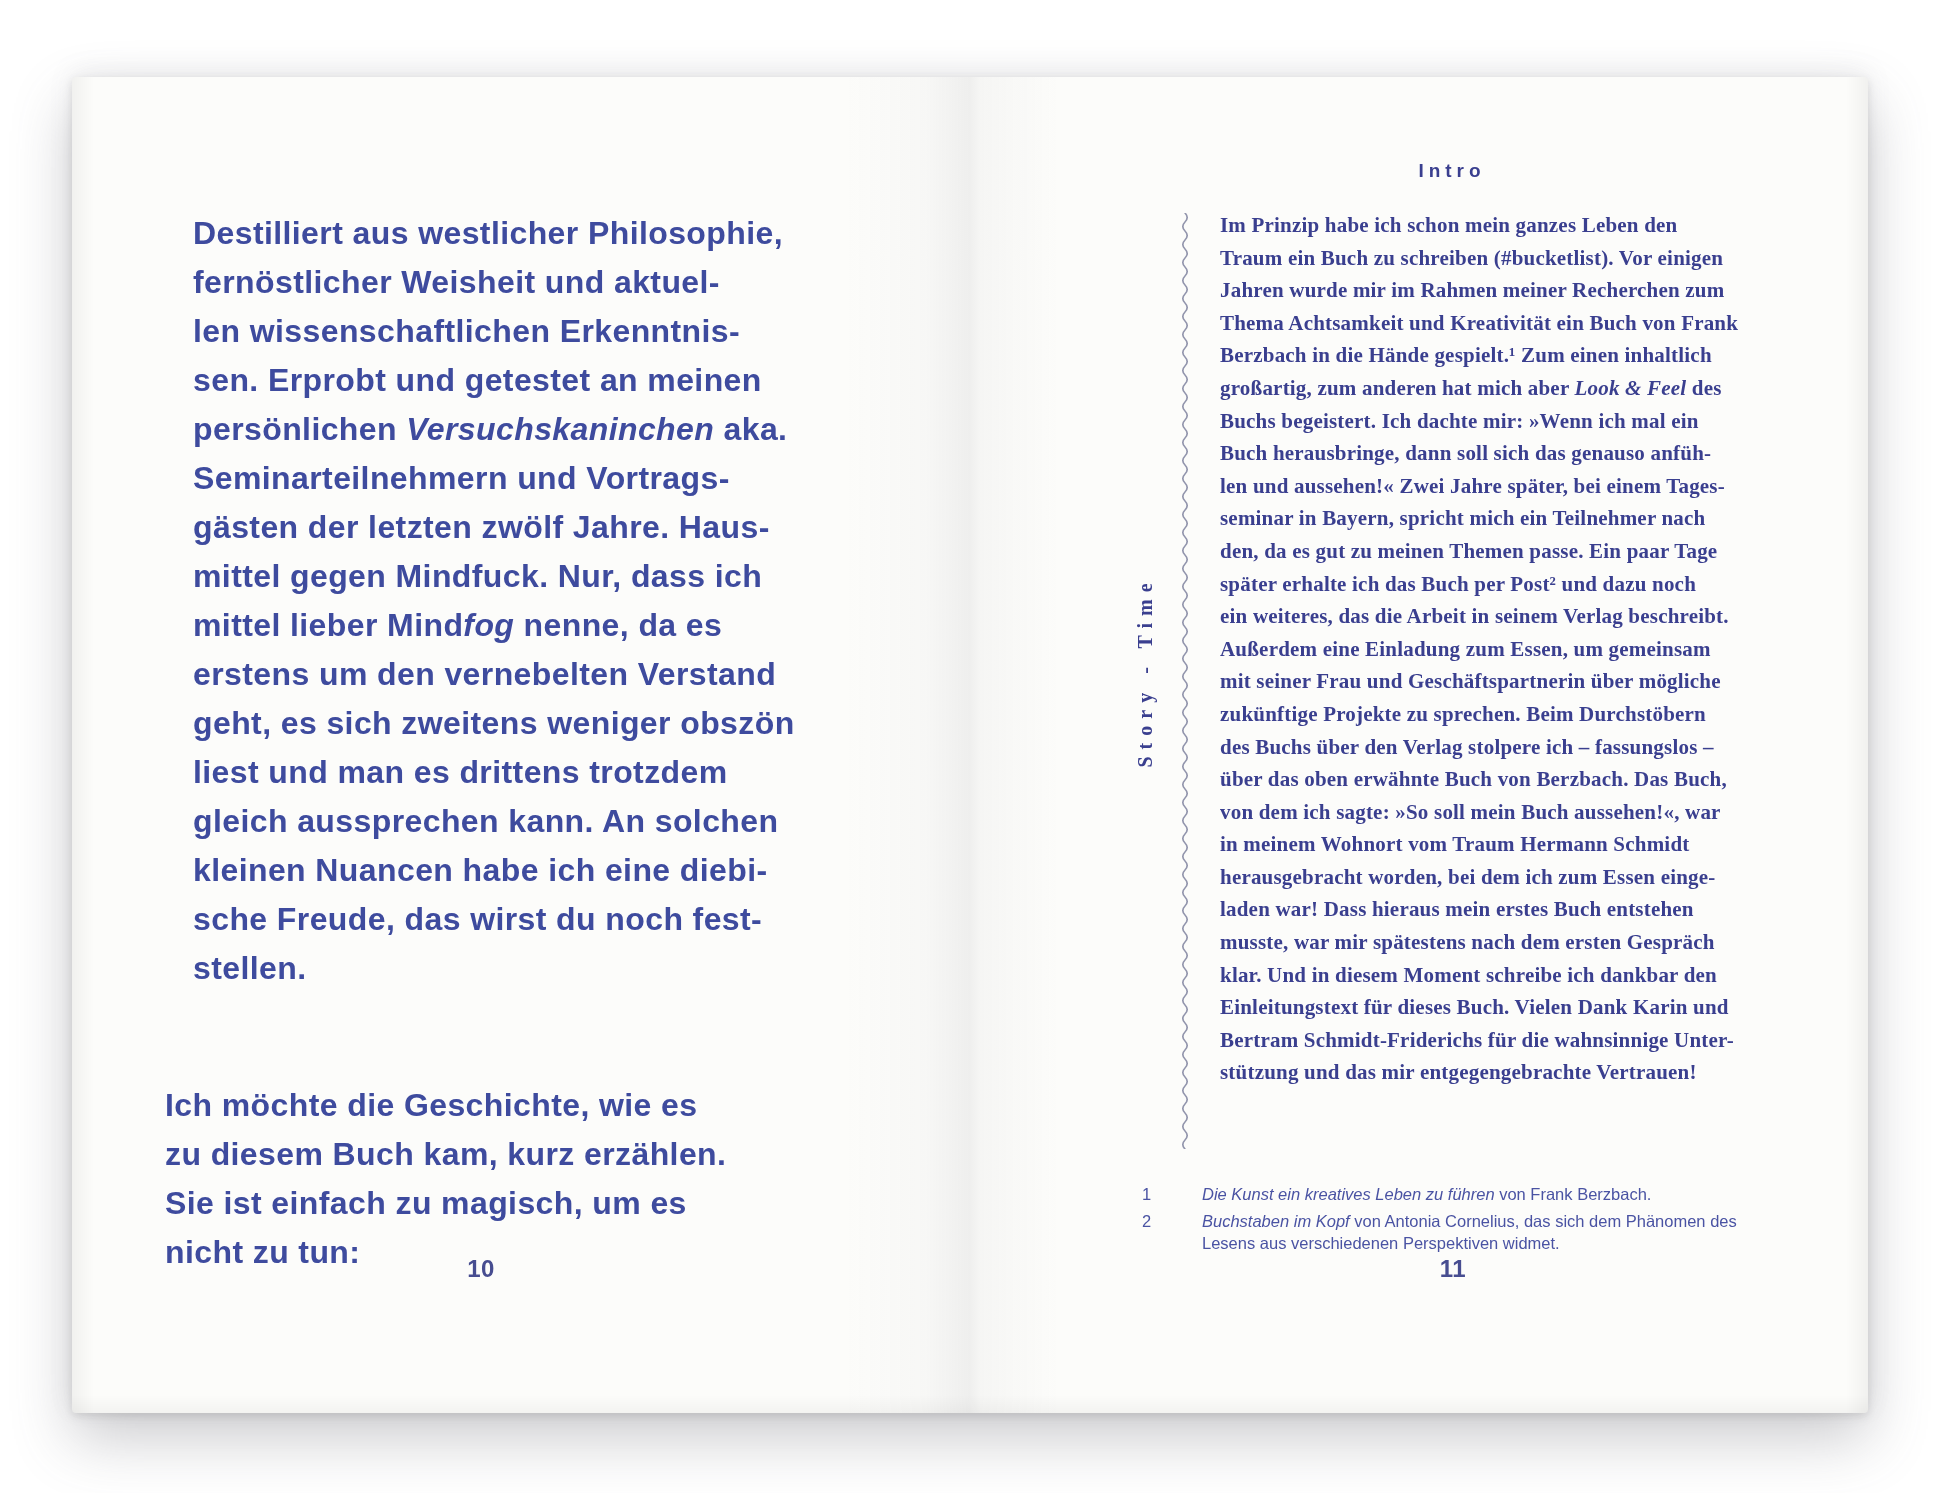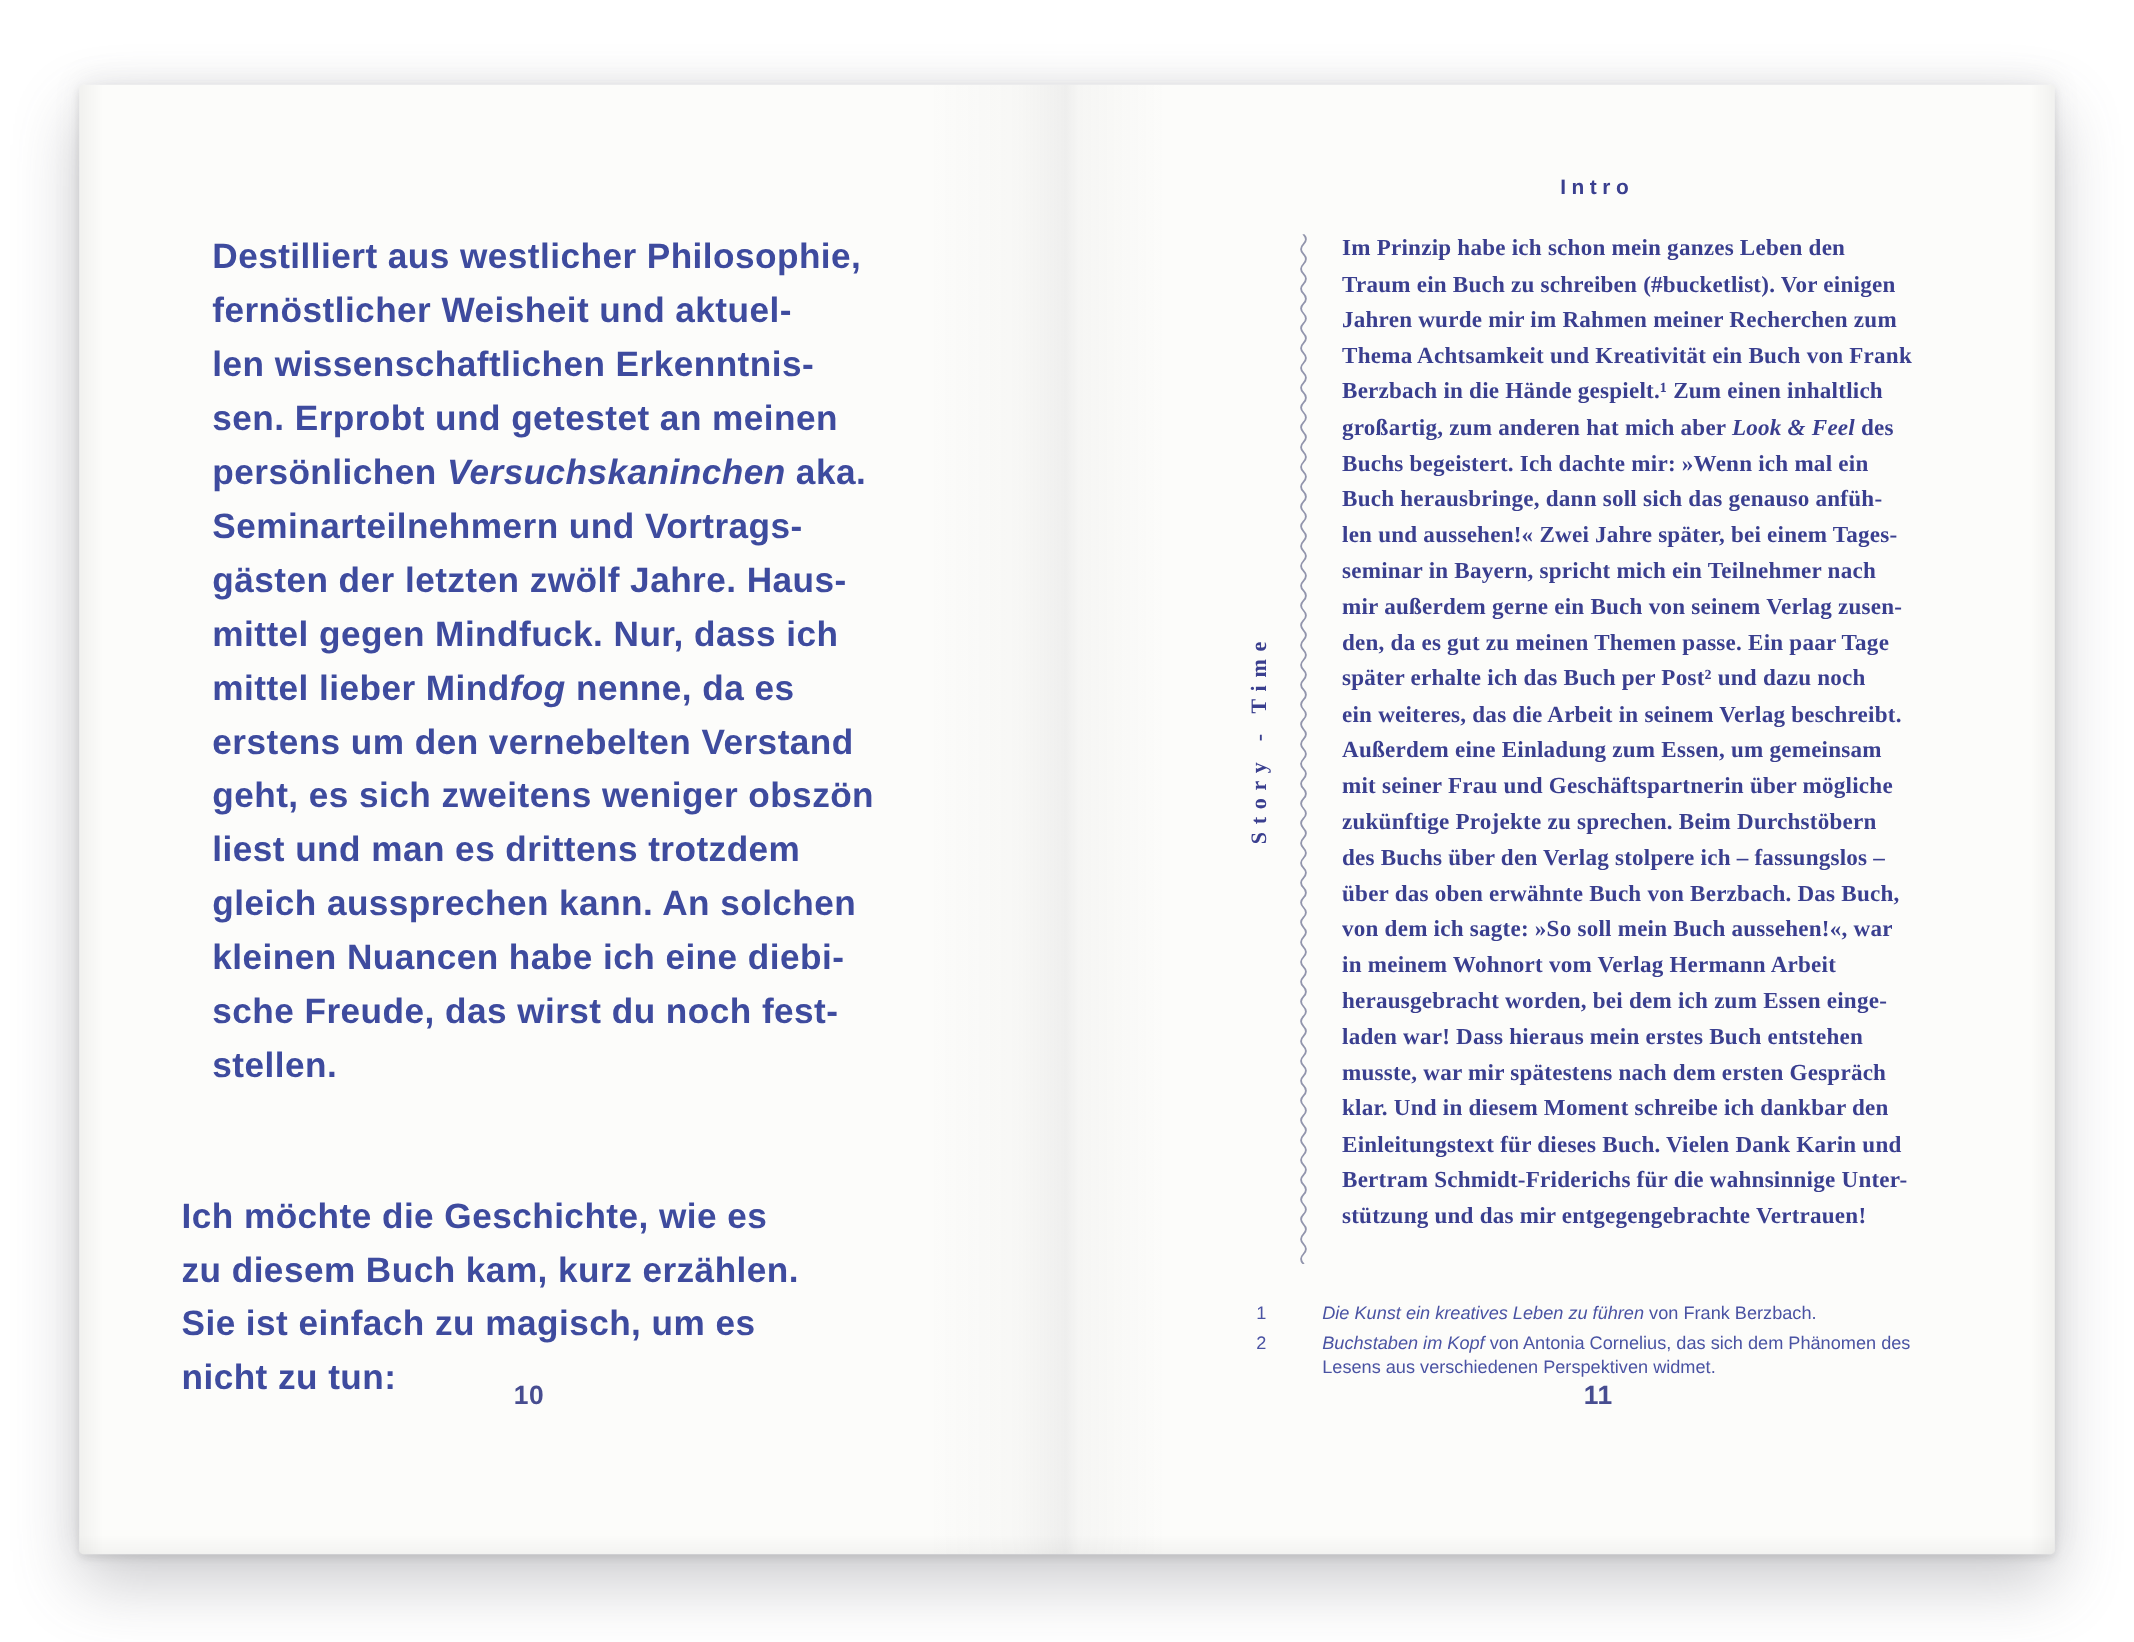--- a/index.html
+++ b/index.html
@@ -79,31 +79,30 @@
         <div class="tline"><span>Im Prinzip habe ich schon mein ganzes Leben den</span></div>
         <div class="tline"><span>Traum ein Buch zu schreiben (#bucketlist). Vor einigen</span></div>
         <div class="tline"><span>Jahren wurde mir im Rahmen meiner Recherchen zum</span></div>
         <div class="tline"><span>Thema Achtsamkeit und Kreativität ein Buch von Frank</span></div>
         <div class="tline"><span>Berzbach in die Hände gespielt.¹ Zum einen inhaltlich</span></div>
         <div class="tline"><span>großartig, zum anderen hat mich aber </span><em>Look &amp; Feel</em><span> des</span></div>
         <div class="tline"><span>Buchs begeistert. Ich dachte mir: »Wenn ich mal ein</span></div>
         <div class="tline"><span>Buch herausbringe, dann soll sich das genauso anfüh-</span></div>
         <div class="tline"><span>len und aussehen!« Zwei Jahre später, bei einem Tages-</span></div>
         <div class="tline"><span>seminar in Bayern, spricht mich ein Teilnehmer nach</span></div>
-        <div class="tline"><span>mir außerdem gerne ein Buch von seinem Verlag zusen-</span></div>
         <div class="tline"><span>den, da es gut zu meinen Themen passe. Ein paar Tage</span></div>
         <div class="tline"><span>später erhalte ich das Buch per Post² und dazu noch</span></div>
         <div class="tline"><span>ein weiteres, das die Arbeit in seinem Verlag beschreibt.</span></div>
         <div class="tline"><span>Außerdem eine Einladung zum Essen, um gemeinsam</span></div>
         <div class="tline"><span>mit seiner Frau und Geschäftspartnerin über mögliche</span></div>
         <div class="tline"><span>zukünftige Projekte zu sprechen. Beim Durchstöbern</span></div>
         <div class="tline"><span>des Buchs über den Verlag stolpere ich – fassungslos –</span></div>
         <div class="tline"><span>über das oben erwähnte Buch von Berzbach. Das Buch,</span></div>
         <div class="tline"><span>von dem ich sagte: »So soll mein Buch aussehen!«, war</span></div>
-        <div class="tline"><span>in meinem Wohnort vom Verlag Hermann Arbeit</span></div>
+        <div class="tline"><span>in meinem Wohnort vom Traum Hermann Schmidt</span></div>
         <div class="tline"><span>herausgebracht worden, bei dem ich zum Essen einge-</span></div>
         <div class="tline"><span>laden war! Dass hieraus mein erstes Buch entstehen</span></div>
         <div class="tline"><span>musste, war mir spätestens nach dem ersten Gespräch</span></div>
         <div class="tline"><span>klar. Und in diesem Moment schreibe ich dankbar den</span></div>
         <div class="tline"><span>Einleitungstext für dieses Buch. Vielen Dank Karin und</span></div>
         <div class="tline"><span>Bertram Schmidt-Friderichs für die wahnsinnige Unter-</span></div>
         <div class="tline"><span>stützung und das mir entgegengebrachte Vertrauen!</span></div>
       </div>
 
     <div class="footnotes">

